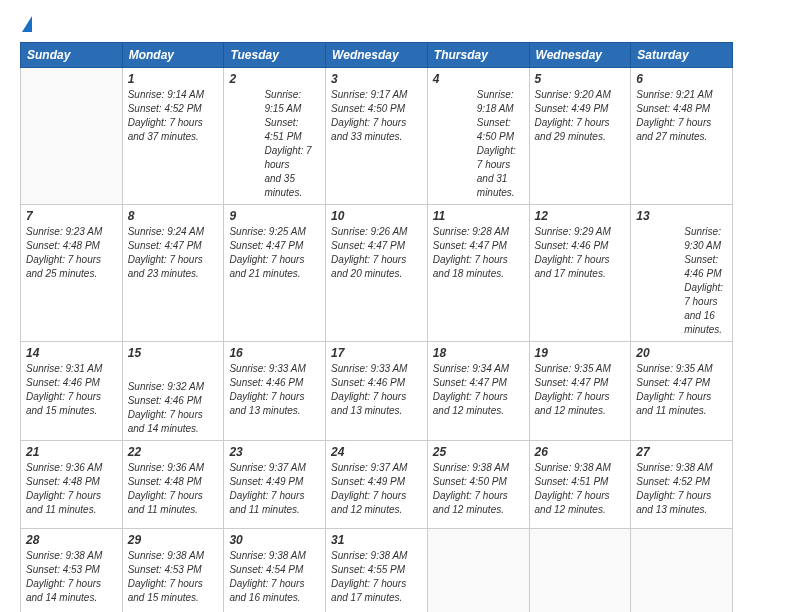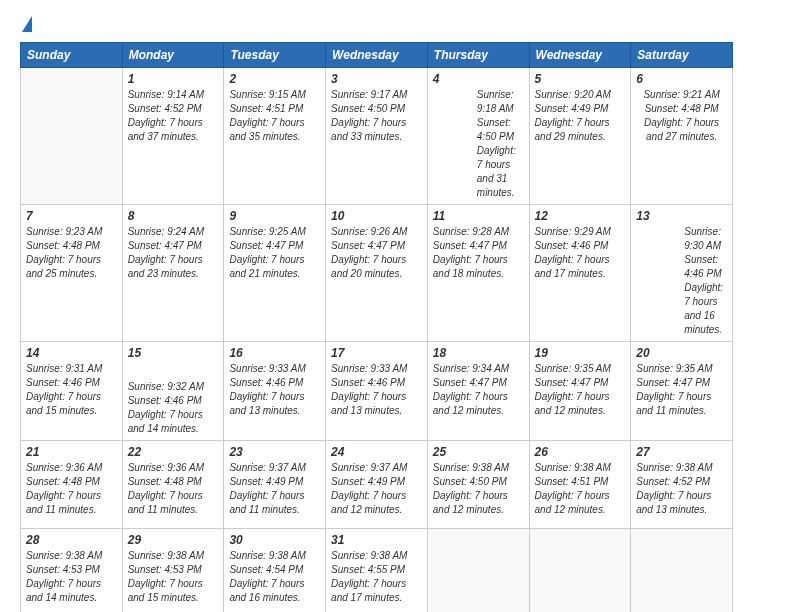--- a/index.html
+++ b/index.html
@@ -134,21 +134,21 @@
           <td class="empty-cell"></td>
           <td>
             <span class="day-number">1</span>
             <div class="day-info" style="white-space: pre-line;">Sunrise: 9:14 AM
 Sunset: 4:52 PM
 Daylight: 7 hours
 and 37 minutes.</div>
           </td>
           <td>
             <span class="day-number">2</span>
-            <div class="day-info" style="white-space: pre-line;">Sunrise: 9:15 AM
+            <div class="day-info" style="white-space: pre-line; margin-left: 35px;">Sunrise: 9:15 AM
 Sunset: 4:51 PM
 Daylight: 7 hours
 and 35 minutes.</div>
           </td>
           <td>
             <span class="day-number">3</span>
             <div class="day-info" style="white-space: pre-line;">Sunrise: 9:17 AM
 Sunset: 4:50 PM
 Daylight: 7 hours
 and 33 minutes.</div>
@@ -162,21 +162,21 @@
           </td>
           <td>
             <span class="day-number">5</span>
             <div class="day-info" style="white-space: pre-line;">Sunrise: 9:20 AM
 Sunset: 4:49 PM
 Daylight: 7 hours
 and 29 minutes.</div>
           </td>
           <td>
             <span class="day-number">6</span>
-            <div class="day-info" style="white-space: pre-line; text-align: center;">Sunrise: 9:21 AM
+            <div class="day-info" style="white-space: pre-line;">Sunrise: 9:21 AM
 Sunset: 4:48 PM
 Daylight: 7 hours
 and 27 minutes.</div>
           </td>
         </tr>
         <tr>
           <td>
             <span class="day-number">7</span>
             <div class="day-info" style="white-space: pre-line;">Sunrise: 9:23 AM
 Sunset: 4:48 PM

